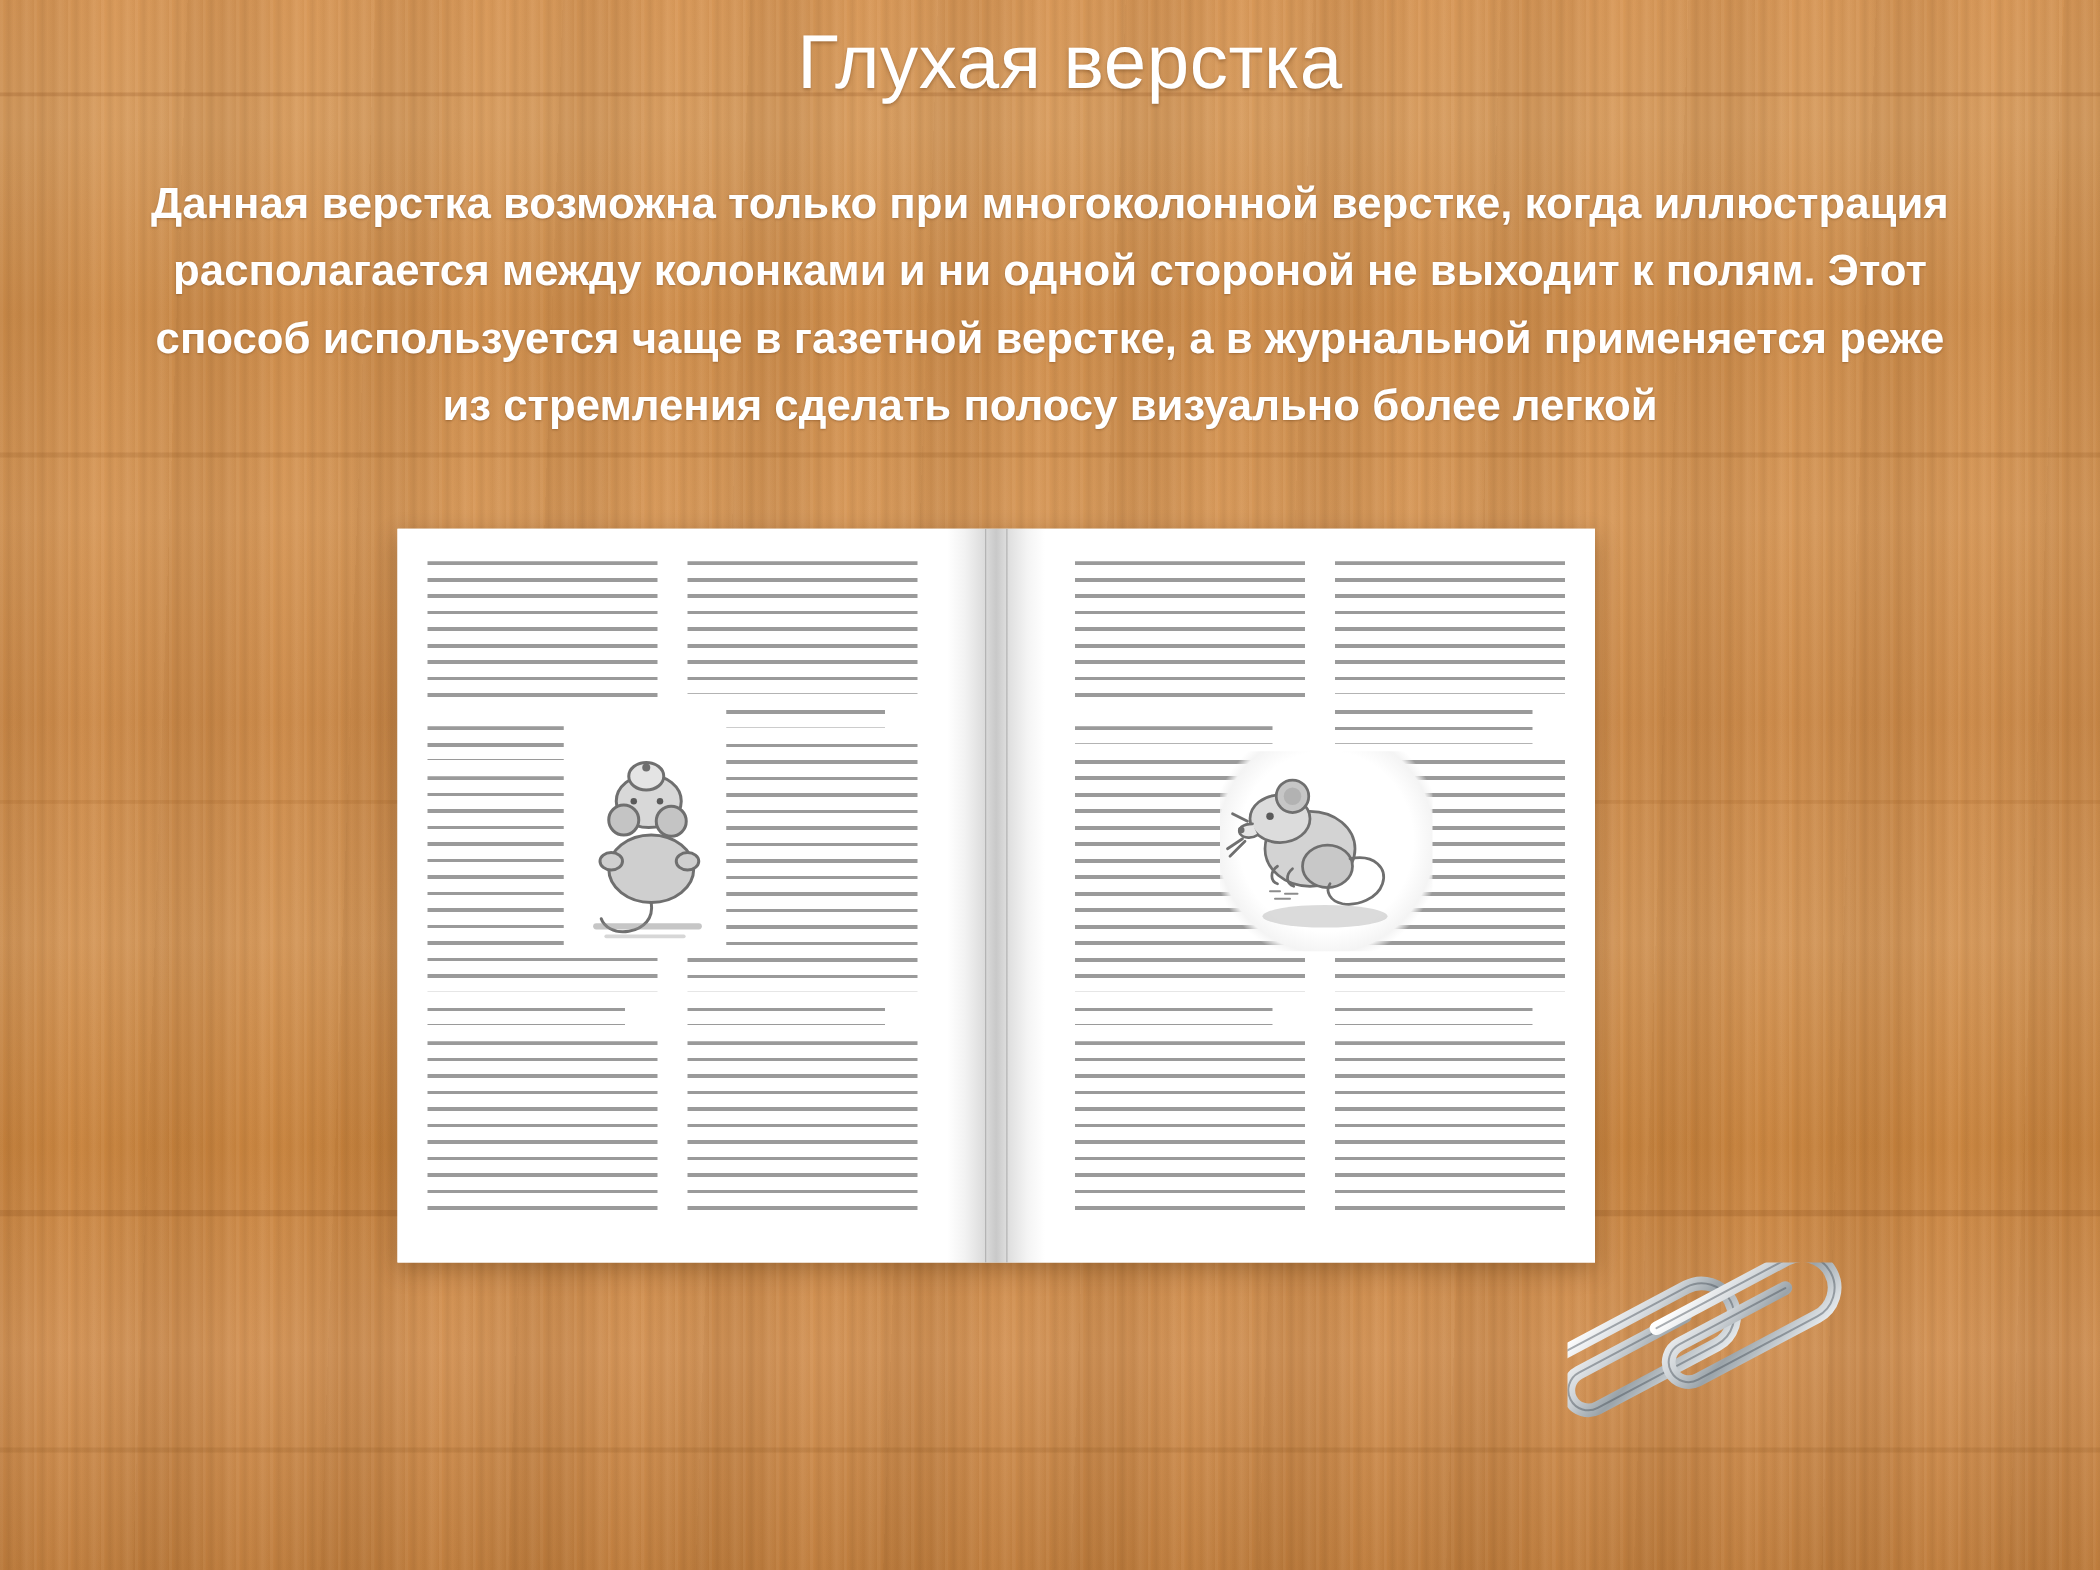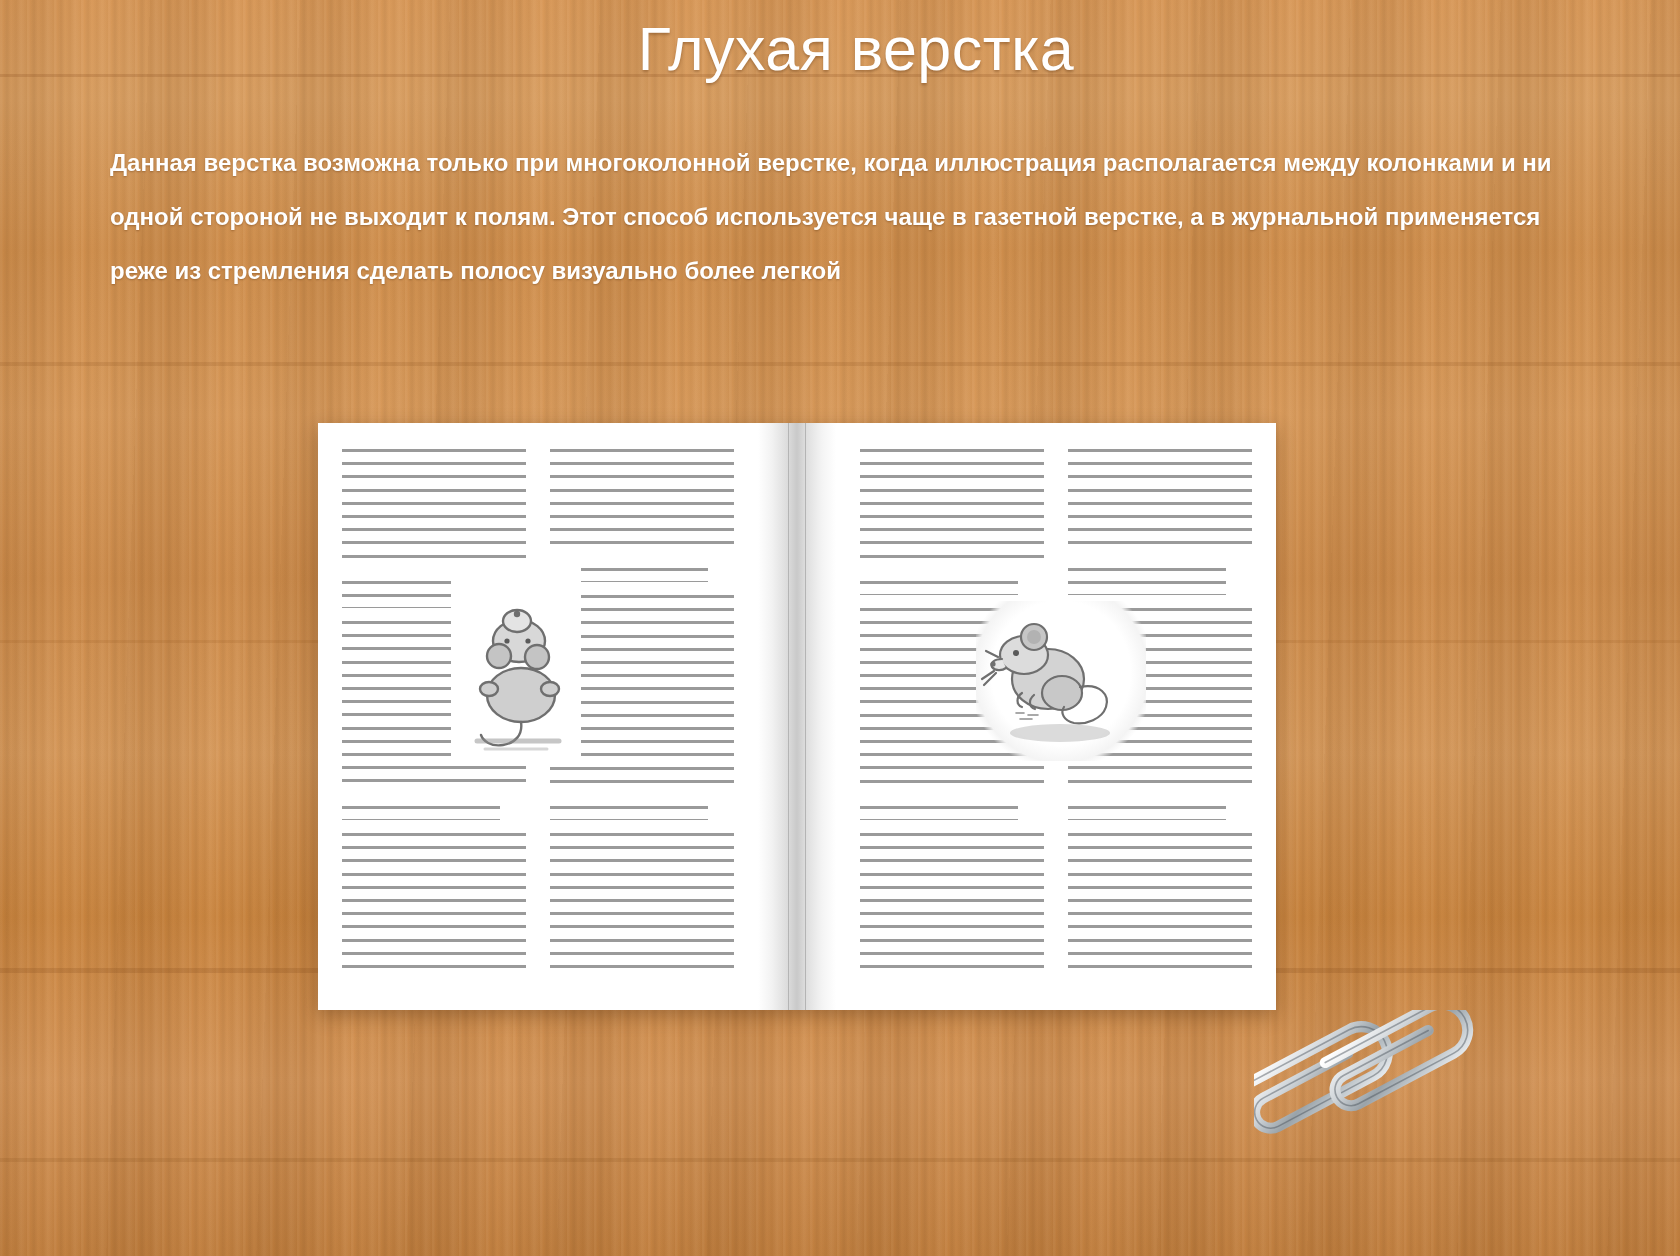--- a/index.html
+++ b/index.html
@@ -66,23 +66,23 @@
     font-size: 61px;
     font-weight: 400;
     letter-spacing: 0.5px;
     text-shadow: 0 2px 3px rgba(80,40,10,0.35);
   }
   .subtitle {
     position: absolute;
     top: 136px;
     left: 110px;
     width: 1460px;
-    text-align: left;
+    text-align: center;
     color: #ffffff;
-    font-size: 24px;
+    font-size: 35px;
     font-weight: bold;
     line-height: 54px;
     text-shadow: 0 1px 2px rgba(80,40,10,0.35);
   }
 
   
   .spread {
     position: absolute;
     left: 318px;
     top: 423px;

